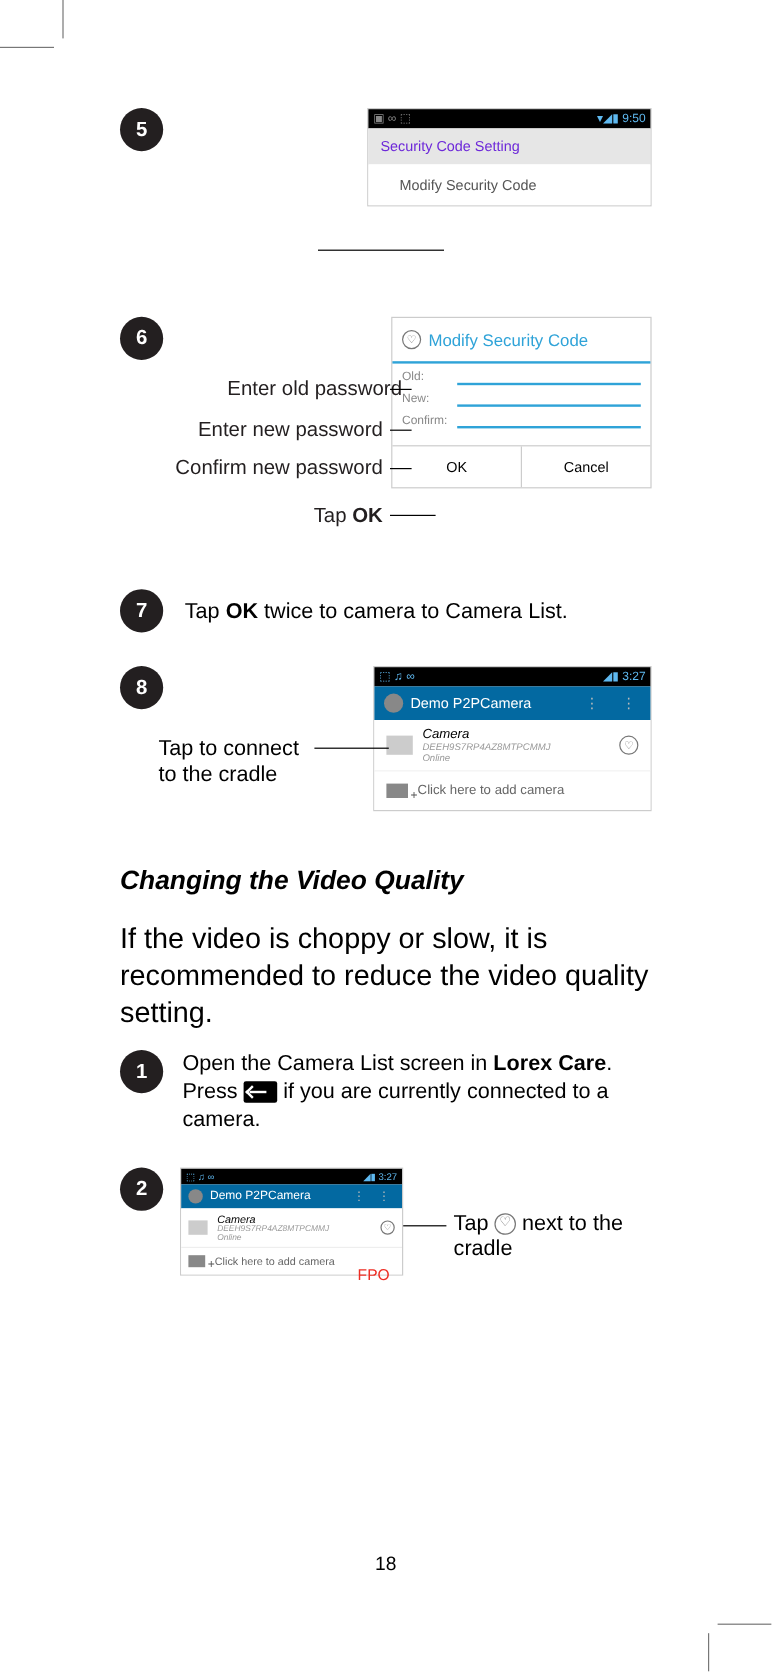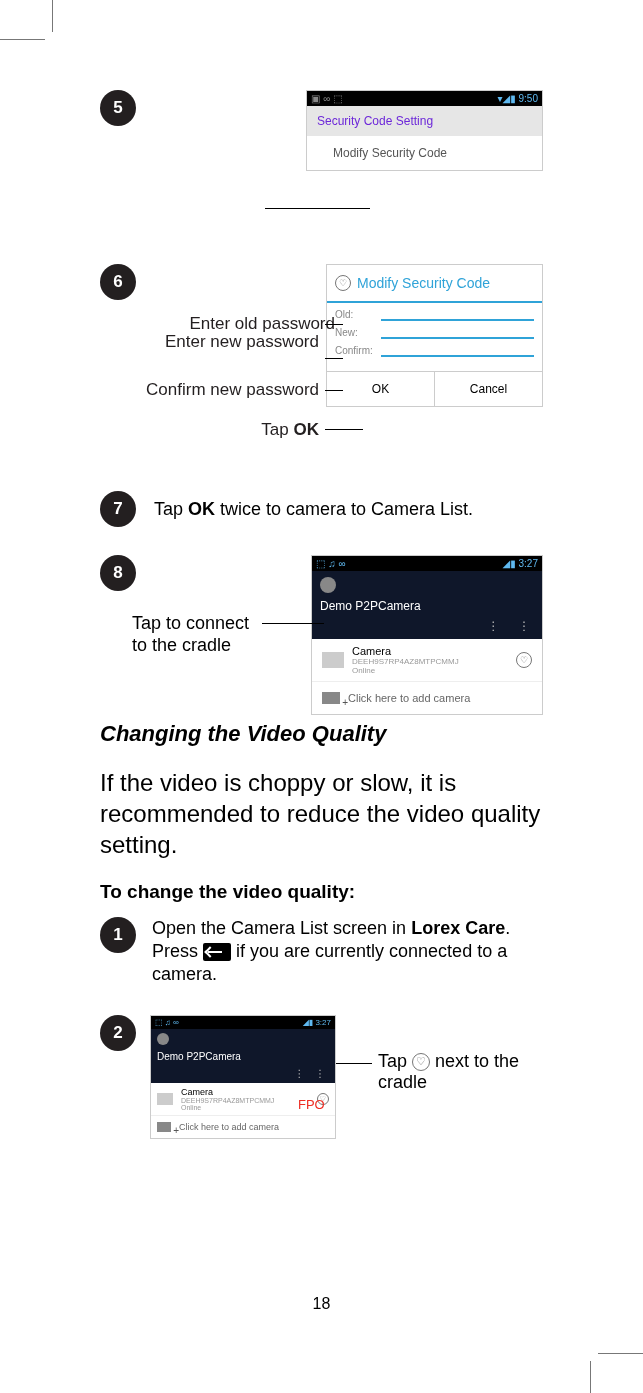--- a/index.html
+++ b/index.html
@@ -86,21 +86,21 @@
     flex:1; border-bottom:2px solid #2fa3d8; height:14px;
   }
   .shot-form .btns { display:flex; margin-top:14px; border-top:1px solid #ccc; }
   .shot-form .btns div {
     flex:1; text-align:center; padding:10px 0; font-size:12px;
   }
   .shot-form .btns div:first-child { border-right:1px solid #ccc; }
 
   .step6 .lbl { position:absolute; text-align:right; font-size:17px; color:#231f20; }
   .step6 .lbl.l1 { top:50px; right:208px; }
-  .step6 .lbl.l2 { top:68px; right:224px; }
+  .step6 .lbl.l2 { top:84px; right:224px; }
   .step6 .lbl.l3 { top:116px; right:224px; }
   .step6 .lbl.l4 { top:156px; right:224px; }
   .step6 .line { position:absolute; height:1px; background:#000; }
   .step6 .line.ln1 { top:60px;  left:225px; width:18px; }
   .step6 .line.ln2 { top:94px;  left:225px; width:18px; }
   .step6 .line.ln3 { top:126px; left:225px; width:18px; }
   .step6 .line.ln4 { top:165px; left:225px; width:38px; }
 
   
   .step7 { margin-top: 42px; display:flex; align-items:center; gap:18px; }
@@ -109,29 +109,29 @@
   
   .step8 { position:relative; margin-top: 28px; height: 140px; }
   .shot-demo {
     position:absolute; right:0; top:0; width:232px; border:1px solid #ccc; font-size:11px;
   }
   .demo-status {
     background:#000; color:#5fb9f0; font-size:10px;
     display:flex; justify-content:space-between; padding:2px 4px;
   }
   .demo-hdr {
-    background:#0f172a; color:#fff; display:flex; align-items:flex-start; gap:6px;
-    padding:6px 8px; font-size:12px;flex-direction:column;
+    background:#0369a1; color:#fff; display:flex; align-items:center; gap:6px;
+    padding:6px 8px; font-size:12px;
   }
   .demo-hdr .dots { margin-left:auto; color:#bbb; letter-spacing:4px; }
   .demo-row {
     background:#fff; padding:6px 10px; display:flex; align-items:center; gap:8px;
     border-bottom:1px solid #eee;
   }
-  .demo-row .info { flex:1; }
+  .demo-row .info { flex:1;font-style:italic; }
   .demo-row .info .name { font-size:11px; color:#000; }
   .demo-row .info .id { font-size:8px; color:#999; }
   .demo-row .info .st { font-size:8px; color:#999; }
   .demo-add {
     background:#fff; padding:10px; display:flex; align-items:center; gap:8px;
     font-size:11px; color:#666;
   }
   .cam-icon-sm { width:18px; height:12px; background:#888; position:relative; }
   .cam-icon-sm::after { content:"+"; position:absolute; right:-8px; bottom:-4px; font-size:10px; color:#555; }
 
@@ -290,21 +290,20 @@
       </div>
     </div>
 
     <div class="lbl" style="white-space:pre-line">Tap to connect
 to the cradle</div>
     <div class="line"></div>
   </div>
 
   <div class="h2">Changing the Video Quality</div>
   <div class="para2">If the video is choppy or slow, it is recommended to reduce the video quality setting.</div>
-  <div class="h3">To change the video quality:</div>
 
   <div class="row" style="margin-top:14px">
     <span class="step-num">1</span>
     <div class="text">
       <span>Open the Camera List screen in </span><span class="bold">Lorex Care</span><span>. Press </span><span class="back-icon"></span><span> if you are currently connected to a camera.</span>
     </div>
   </div>
 
   <div class="step2b">
     <span class="step-num num">2</span>

